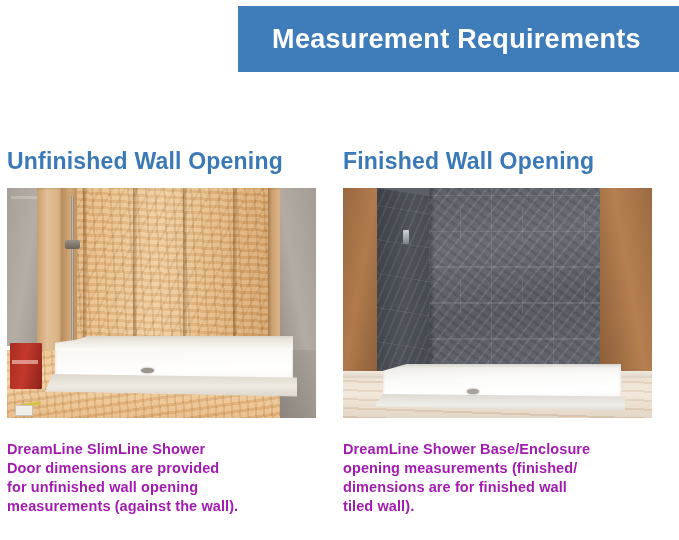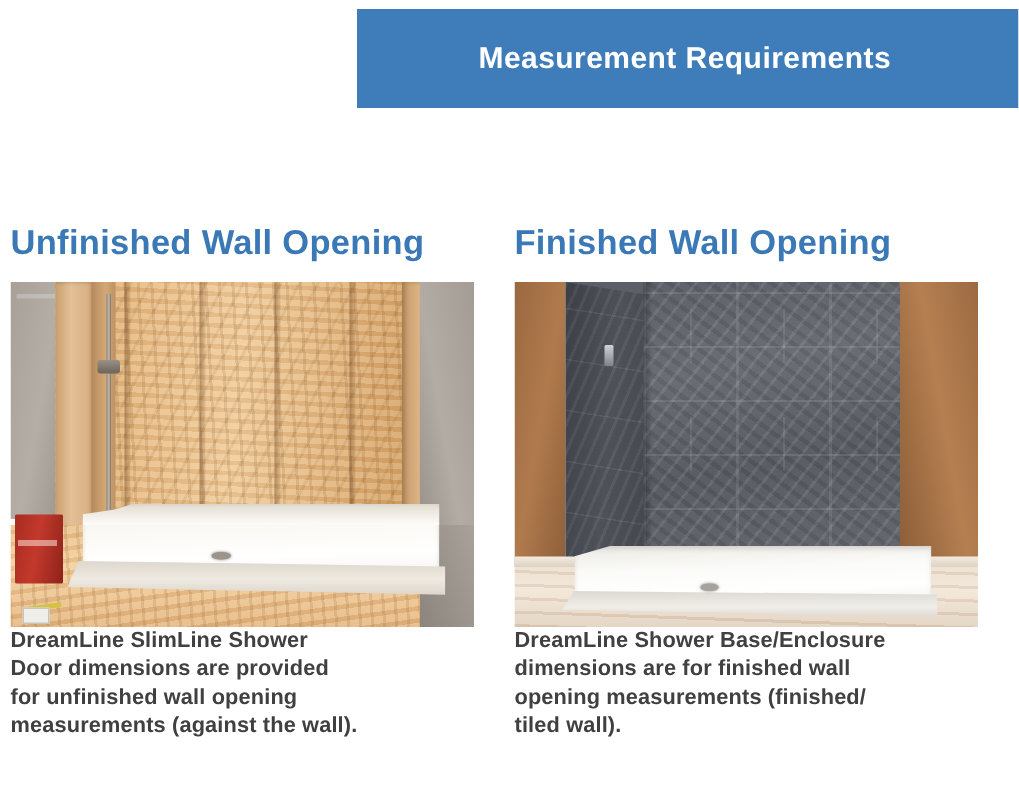--- a/index.html
+++ b/index.html
@@ -23,21 +23,21 @@
     top: 6px;
     width: 441px;
     height: 66px;
     background: #3e7cba;
     display: flex;
     align-items: center;
     justify-content: center;
   }
   .banner-title {
     color: #ffffff;
-    font-size: 20px;
+    font-size: 27px;
     font-weight: bold;
     letter-spacing: 0.3px;
     white-space: nowrap;
     text-align: left;
     padding-right: 4px;
   }
 
   
   .col {
     position: absolute;
@@ -324,21 +324,22 @@
       linear-gradient(0deg, #ddccb9 0%, #efe3d4 55%, #e7d9c7 100%);
   }
   .R-floor-strip {
     position: absolute;
     left: 0; bottom: 40px; width: 100%; height: 7px;
     background: linear-gradient(180deg, #f3ebe0, #ddd2c3);
   }
 
   
   .caption {
-    color: #404040;
+    margin-top: 22px;
+    color: #a21caf;
     font-size: 14.5px;
     font-weight: bold;
     line-height: 19px;
     letter-spacing: 0.1px;
   }
   .caption-line { display: block; white-space: nowrap; }
 </style>
 </head>
 <body>
 
@@ -406,17 +407,17 @@
       <div class="R-base">
         <div class="R-base-top"></div>
         <div class="R-base-front"></div>
         <div class="R-drain"></div>
       </div>
     </div>
   </div>
 
   <div class="caption">
     <span class="caption-line">DreamLine Shower Base/Enclosure</span>
+    <span class="caption-line">opening measurements (finished/</span>
     <span class="caption-line">dimensions are for finished wall</span>
-    <span class="caption-line">opening measurements (finished/</span>
     <span class="caption-line">tiled wall).</span>
   </div>
 </div>
 
 </body></html>

